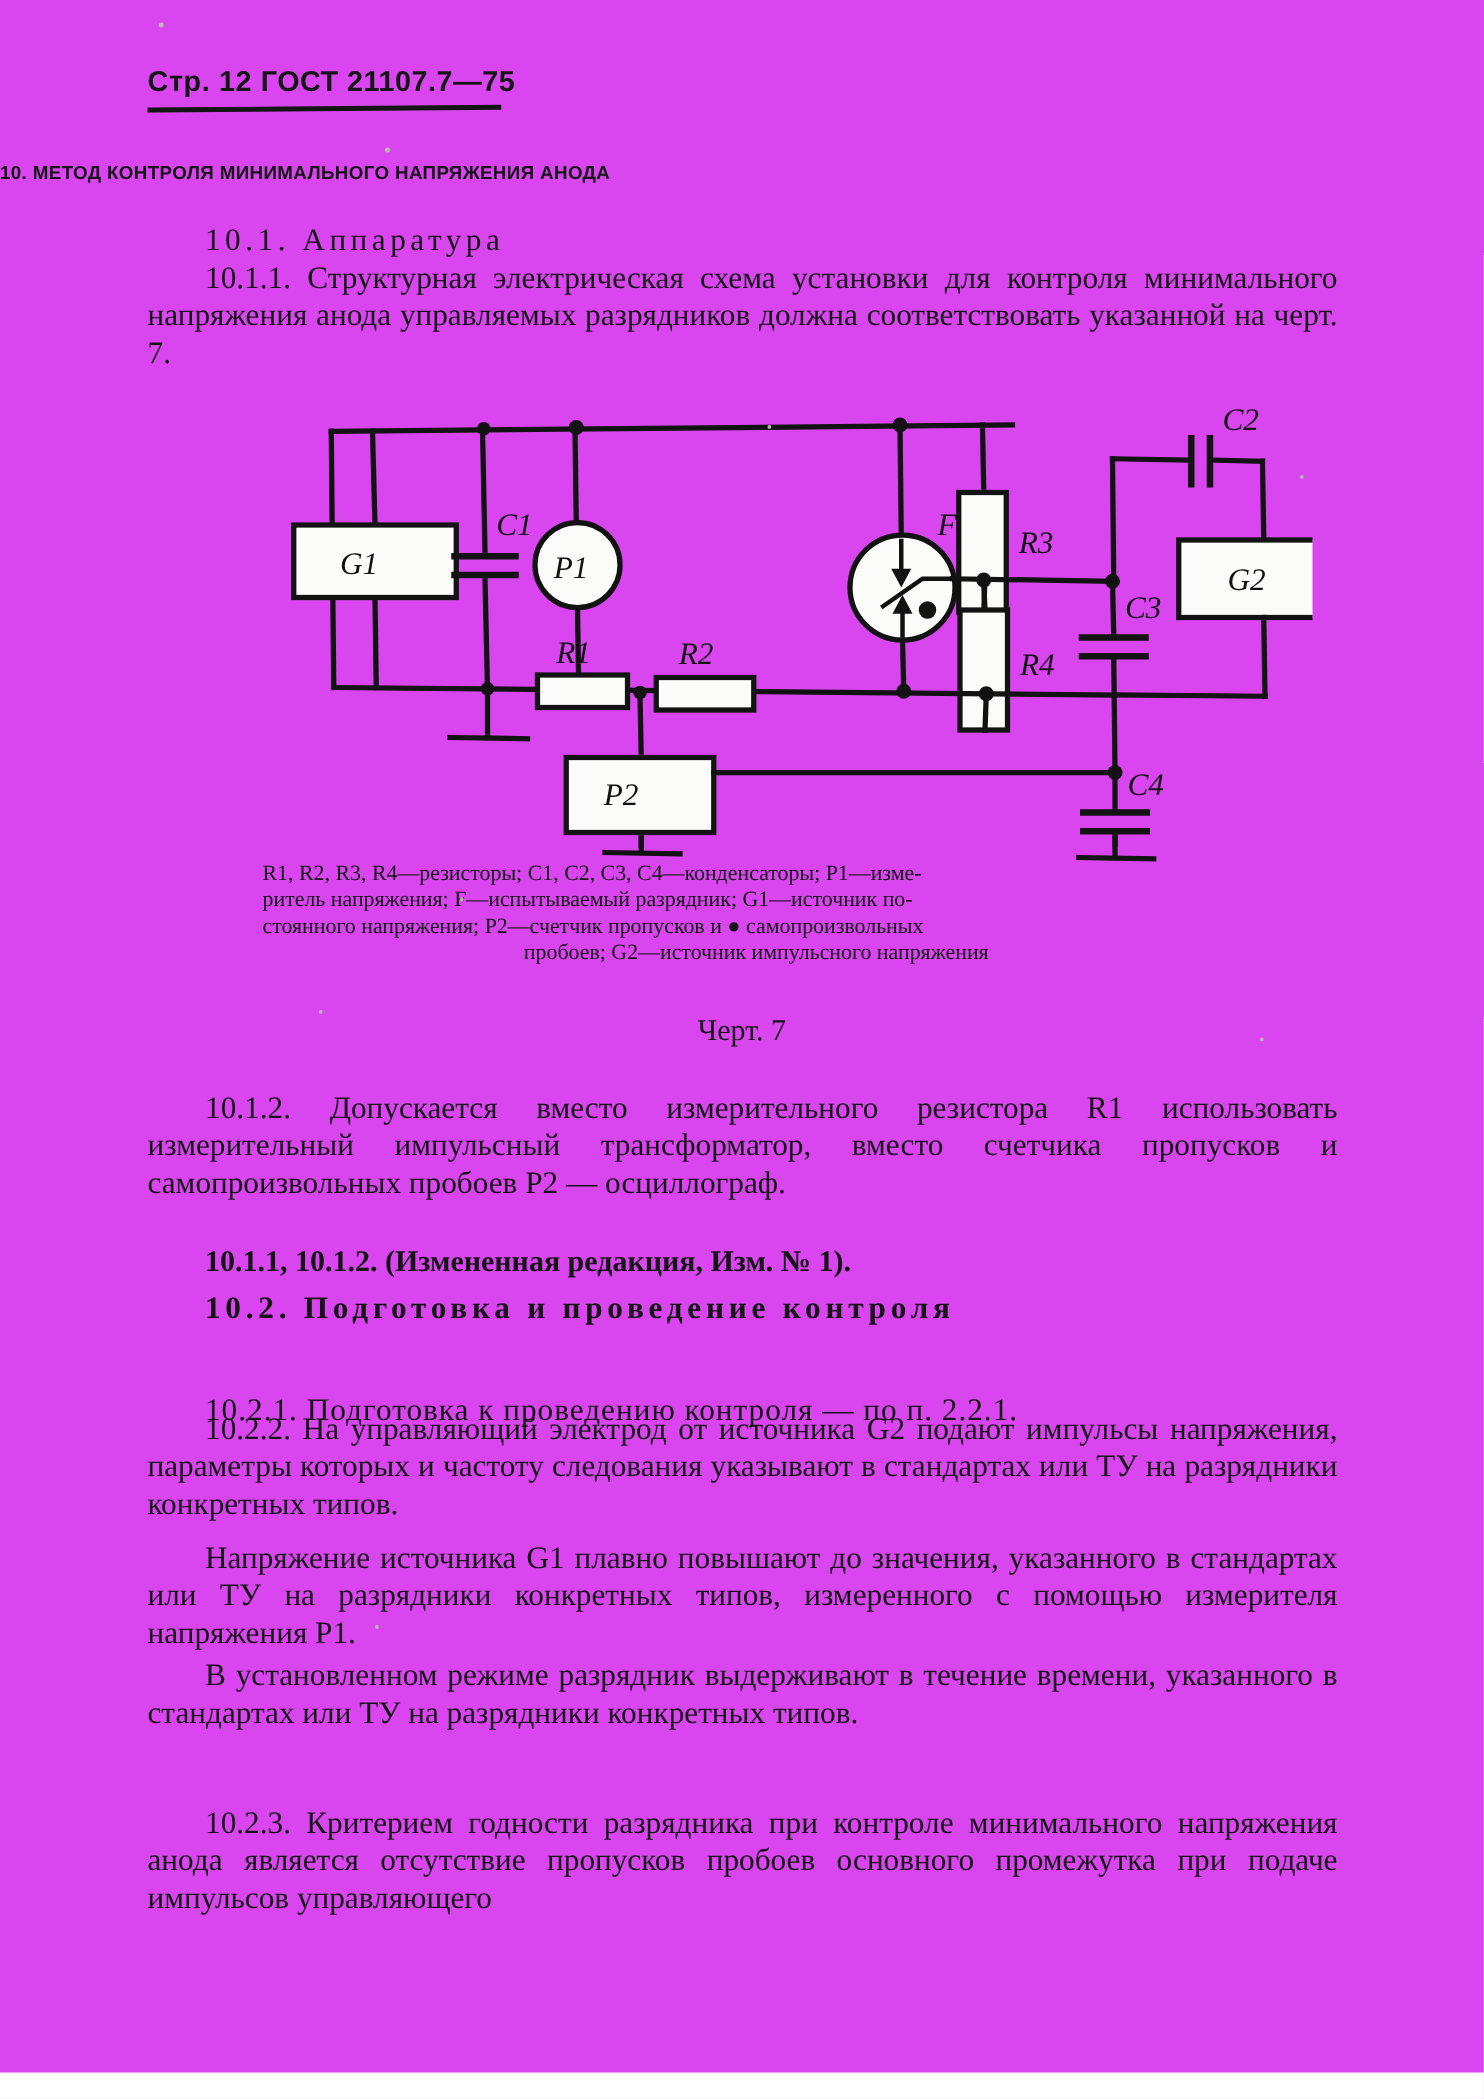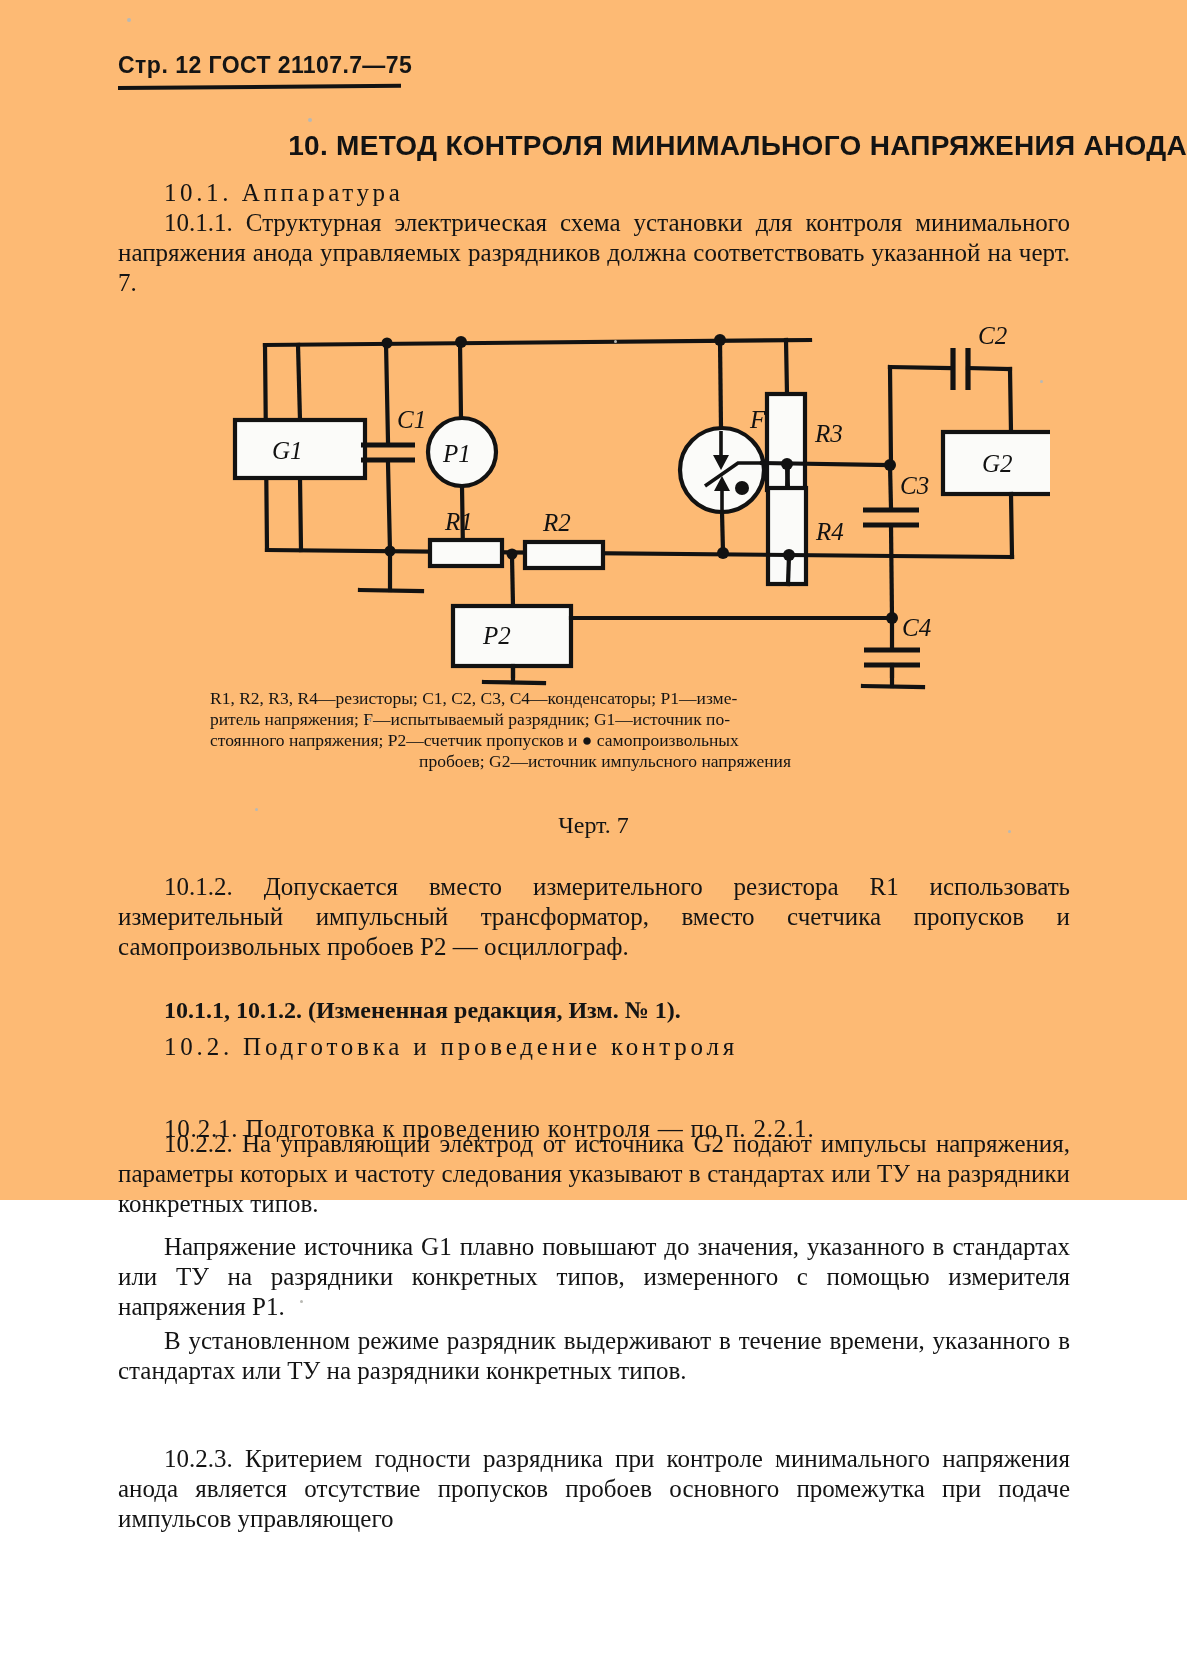--- a/index.html
+++ b/index.html
@@ -12,22 +12,22 @@
     height: 1679px;
     position: relative;
     font-family: "Liberation Serif", "DejaVu Serif", serif;
     color: #111;
     overflow: hidden;
   }
   .page {
     position: absolute;
     left: 0; top: 0;
     width: 1187px;
-    height: 1200px;
-    background: #fdba74;
+    height: 1658px;
+    background: #d946ef;
   }
 
   
   .runhead {
     position: absolute;
     left: 118px;
     top: 52px;
     font-family: "Liberation Sans", "DejaVu Sans", sans-serif;
     font-weight: bold;
     font-size: 23px;
@@ -46,24 +46,24 @@
     transform: rotate(-0.45deg);
     transform-origin: left center;
   }
 
   
   .sectitle {
     position: absolute;
     left: 0;
     top: 130px;
     width: 1187px;
-    text-align: right;
+    text-align: left;
     font-family: "Liberation Sans", "DejaVu Sans", sans-serif;
     font-weight: bold;
-    font-size: 28px;
+    font-size: 15px;
     letter-spacing: 0.3px;
     color: #131313;
   }
 
   
   .ptext {
     position: absolute;
     font-size: 25px;
     line-height: 30px;
     color: #141414;
@@ -254,21 +254,21 @@
     <span class="ln">стоянного напряжения; P2—счетчик пропусков и ● самопроизвольных</span>
     <span class="ln last">пробоев; G2—источник импульсного напряжения</span>
   </div>
 
   <div class="fignum">Черт. 7</div>
 
   <div class="ptext indent" style="left:118px; top:872px; width:952px;">10.1.2. Допускается вместо измерительного резистора R1 использовать измерительный импульсный трансформатор, вместо счетчика пропусков и самопроизвольных пробоев P2 — осциллограф.</div>
 
   <div class="ptext nojust indent bold" style="left:118px; top:995px; width:952px; font-size:24px;">10.1.1, 10.1.2. (Измененная редакция, Изм. № 1).</div>
 
-  <div class="ptext nojust indent" style="left:118px; top:1032px; width:952px; letter-spacing:3.8px;">10.2. Подготовка и проведение контроля</div>
+  <div class="ptext nojust indent" style="left:118px; top:1032px; width:952px; letter-spacing:3.8px;font-weight:bold;">10.2. Подготовка и проведение контроля</div>
 
   <div class="ptext nojust indent" style="left:118px; top:1070px; width:952px; letter-spacing:0.8px;margin-top:44px;">10.2.1. Подготовка к проведению контроля — по п. 2.2.1.</div>
 
   <div class="ptext indent" style="left:118px; top:1108px; width:952px;margin-top:21px;">10.2.2. На управляющий электрод от источника G2 подают импульсы напряжения, параметры которых и частоту следования указывают в стандартах или ТУ на разрядники конкретных типов.</div>
 
   <div class="ptext indent" style="left:118px; top:1232px; width:952px;">Напряжение источника G1 плавно повышают до значения, указанного в стандартах или ТУ на разрядники конкретных типов, измеренного с помощью измерителя напряжения P1.</div>
 
   <div class="ptext indent" style="left:118px; top:1326px; width:952px;">В установленном режиме разрядник выдерживают в течение времени, указанного в стандартах или ТУ на разрядники конкретных типов.</div>
 
   <div class="ptext indent" style="left:118px; top:1420px; width:952px;margin-top:24px;">10.2.3. Критерием годности разрядника при контроле минимального напряжения анода является отсутствие пропусков пробоев основного промежутка при подаче импульсов управляющего</div>

